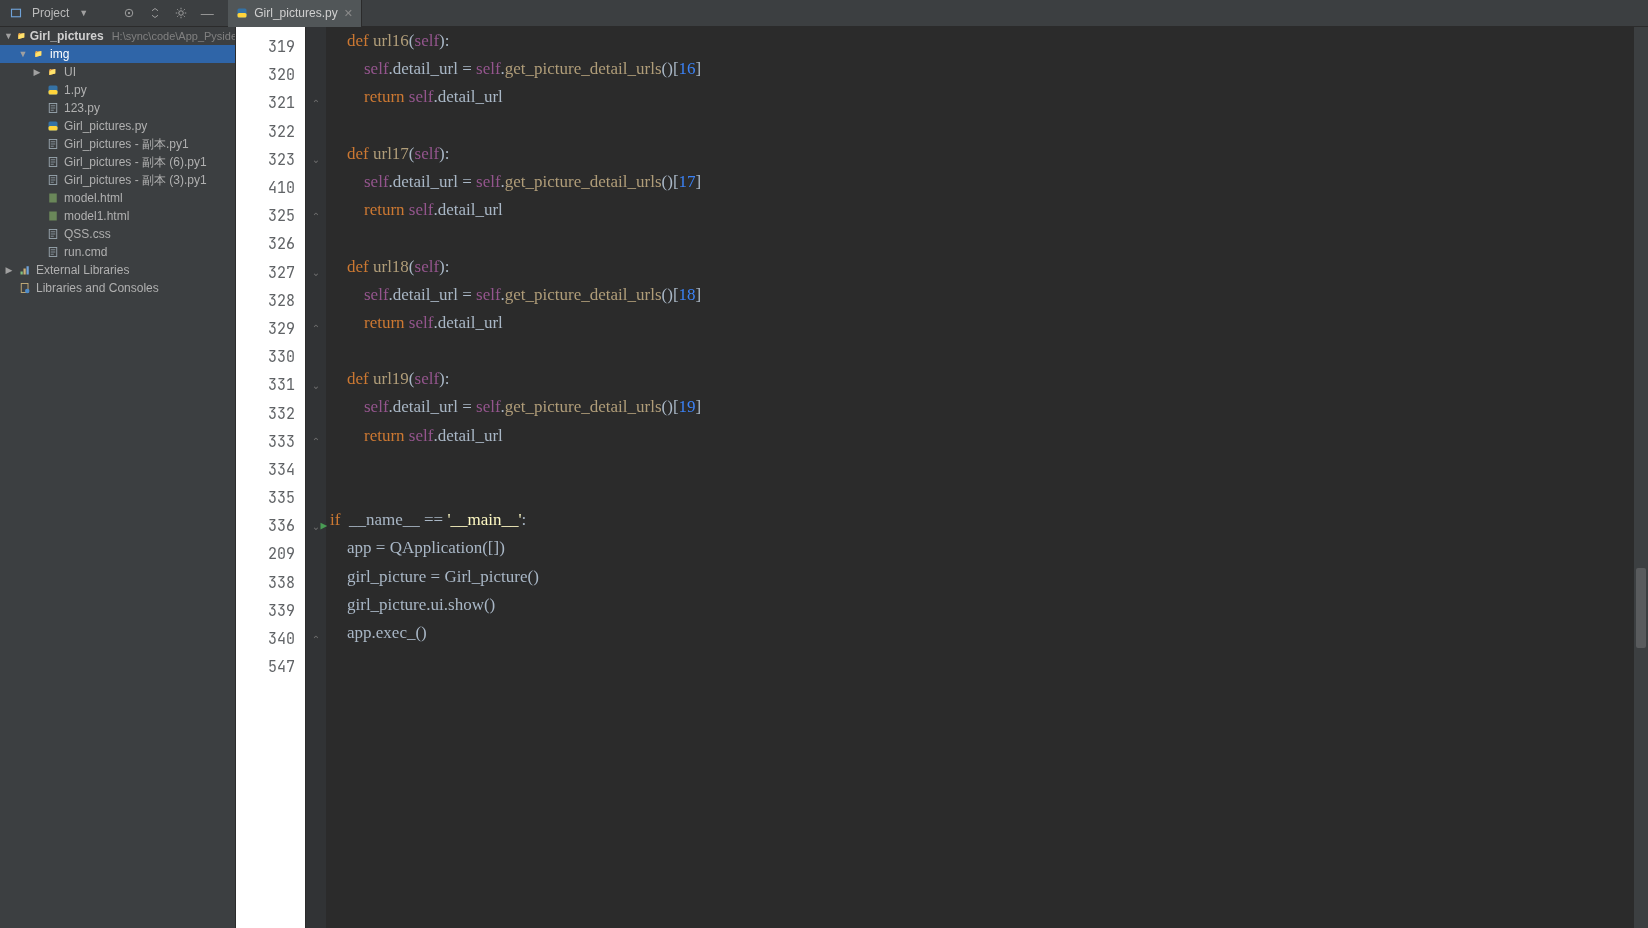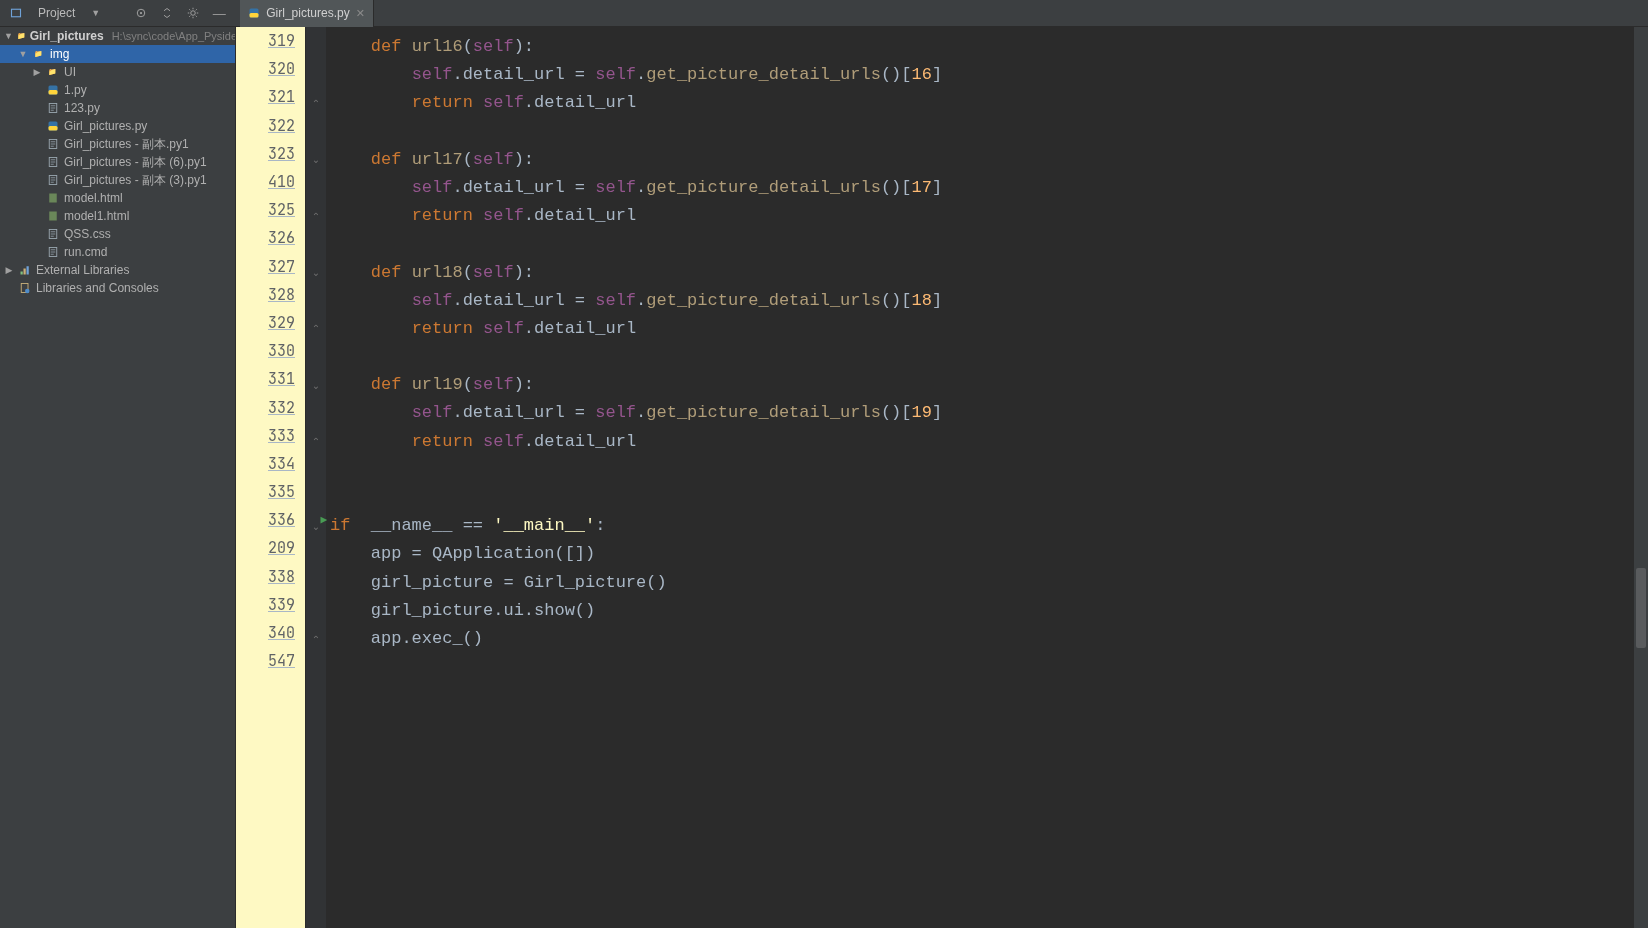--- a/index.html
+++ b/index.html
@@ -15,21 +15,21 @@
 .toolbar {
   height: 27px;
   background: #3c3f41;
   border-bottom: 1px solid #2b2b2b;
   display: flex;
   align-items: center;
   padding: 0 4px;
 }
 .toolbar-left { display: flex; align-items: center; gap: 4px; }
 .project-label {
-  display: flex; align-items: center; gap: 16px;
+  display: flex; align-items: center; gap: 10px;
   padding: 2px 6px;
   color: #bbbbbb;
 }
 .tri-down { font-size: 9px; color: #a0a0a0; }
 .tool-icon {
   width: 22px; height: 22px;
   display: flex; align-items: center; justify-content: center;
   color: #a0a0a0;
   font-size: 13px;
 }
@@ -71,23 +71,23 @@
 .pyfile { color: #4f8cc9; }
 .txtfile { color: #9aa7b0; }
 .htmlfile { color: #6a8759; }
 .lib { color: #7fbf7f; }
 .muted { color: #808080; font-size: 11px; }
 .indent-1 { padding-left: 4px; }
 .indent-2 { padding-left: 18px; }
 .indent-3 { padding-left: 32px; }
 .gutter {
   width: 70px;
-  background: #fef9c3;
+  background: #ffffff;
   border-right: 1px solid #2b2b2b;
-  text-decoration: underline;
+  padding-top: 6px;
 }
 .gutter-line {
   height: 28.2px;
   display: flex;
   align-items: center;
   justify-content: flex-end;
   padding-right: 10px;
   color: #606366;
   font-family: "JetBrains Mono", Consolas, monospace;
   font-size: 15px;
@@ -108,31 +108,30 @@
   height: 28.2px;
   display: flex;
   align-items: center;
   justify-content: center;
   color: #6e6e6e;
   font-size: 10px;
 }
 .editor {
   flex: 1;
   background: #2b2b2b;
-  font-family: Liberation Mono, monospace;
+  font-family: Liberation Serif, serif;
   font-size: 17px;
-  padding-top: 6px;
   padding-left: 4px;
   white-space: pre;
   line-height: 28.2px;
 }
 .line { height: 28.2px; }
 .kw { color: #cc7832; }
 .self { color: #94558d; }
-.num { color: #fdba74; }
+.num { color: #3b82f6; }
 .call { color: #b09d79; }
 .ident { color: #a9b7c6; }
 .str { color: #fef9c3; }
 .scrollbar-track {
   width: 14px;
   background: #3c3f41;
   position: relative;
 }
 .scrollbar-thumb {
   position: absolute;

